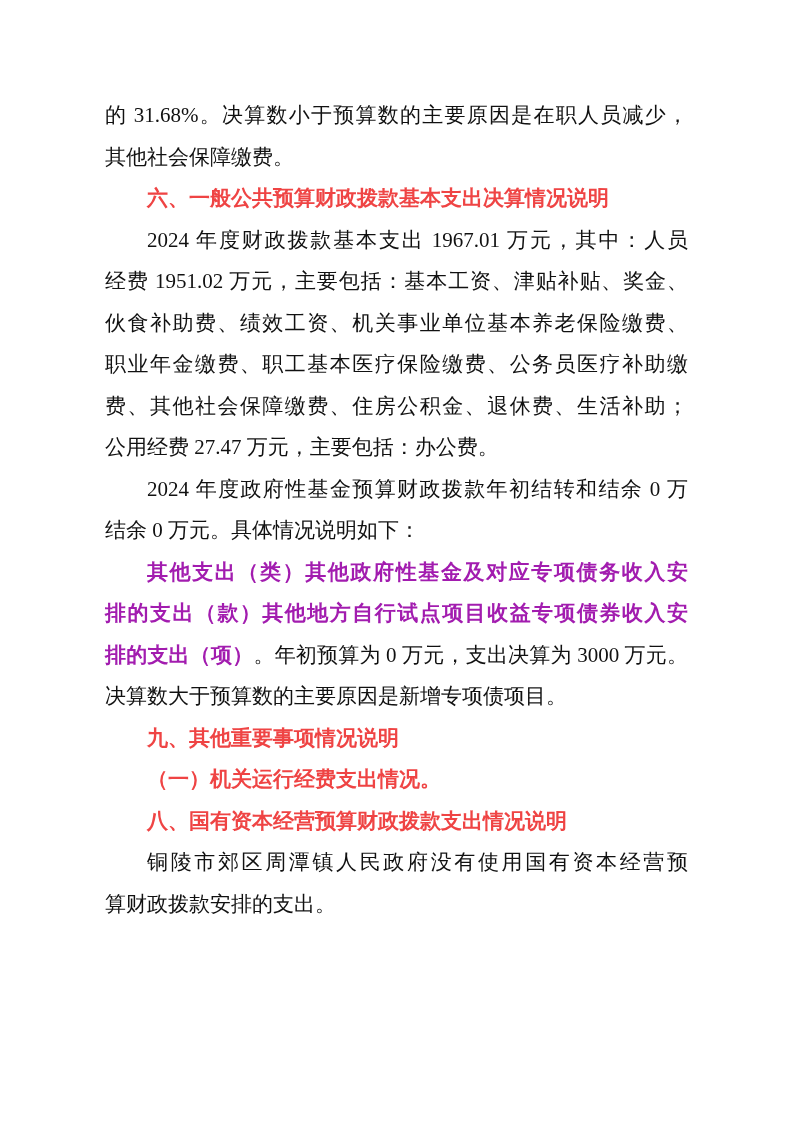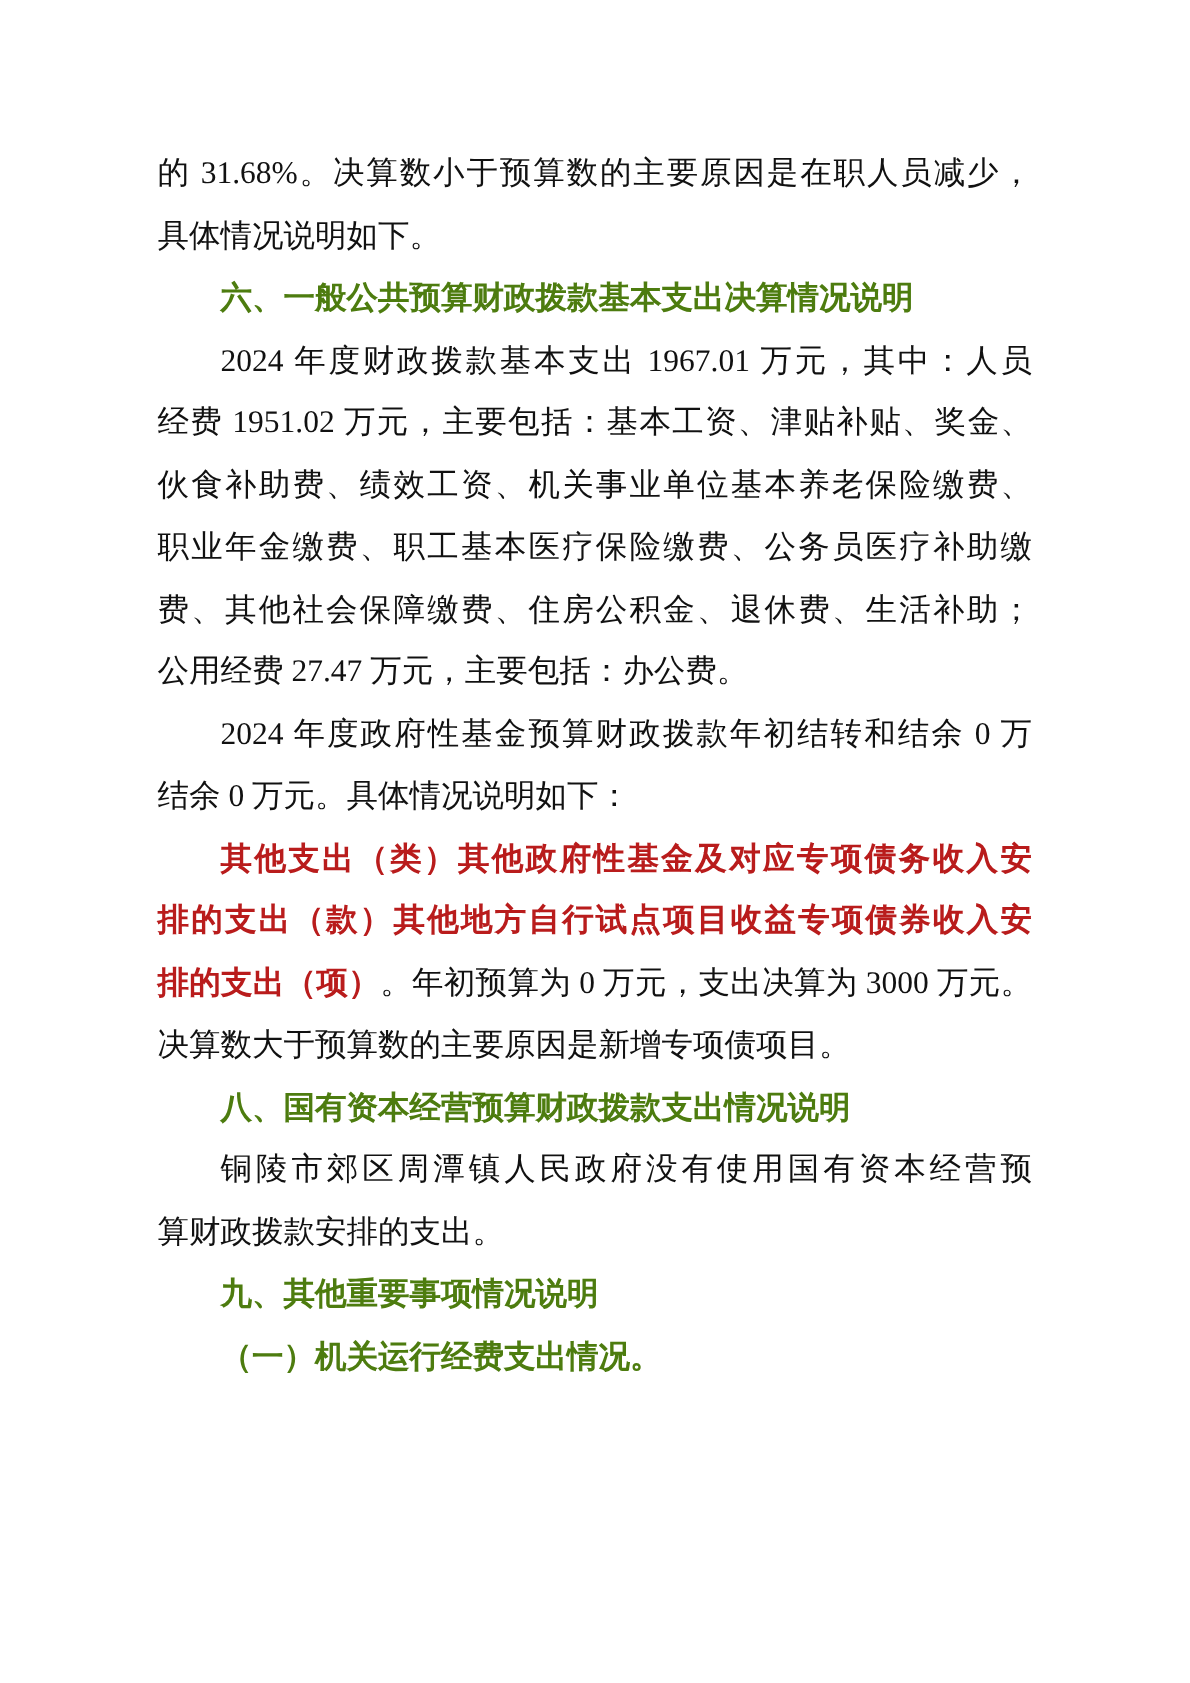--- a/index.html
+++ b/index.html
@@ -37,38 +37,38 @@
       text-justify: inter-character;
     }
     
     .indent {
       text-indent: 42px;
     }
     
     .hd {
       font-family: "DejaVu Sans", "Liberation Sans", sans-serif;
       font-weight: 700;
-      color: #4d7c0f;
+      color: #ef4444;
     }
     
     .bold {
       font-weight: 700;
-      color: #b91c1c;
+      color: #a21caf;
     }
     section { margin: 0; padding: 0; }
   </style>
 </head>
 <body>
 
 <div class="page">
   <div class="content">
 
     <section>
       <div class="ln fill">的 31.68%。决算数小于预算数的主要原因是在职人员减少，</div>
-      <div class="ln">具体情况说明如下。</div>
+      <div class="ln">其他社会保障缴费。</div>
     </section>
 
     <section>
       <div class="ln hd indent">六、一般公共预算财政拨款基本支出决算情况说明</div>
       <div class="ln fill indent">2024 年度财政拨款基本支出 1967.01 万元，其中：人员</div>
       <div class="ln fill">经费 1951.02 万元，主要包括：基本工资、津贴补贴、奖金、</div>
       <div class="ln fill">伙食补助费、绩效工资、机关事业单位基本养老保险缴费、</div>
       <div class="ln fill">职业年金缴费、职工基本医疗保险缴费、公务员医疗补助缴</div>
       <div class="ln fill">费、其他社会保障缴费、住房公积金、退休费、生活补助；</div>
       <div class="ln">公用经费 27.47 万元，主要包括：办公费。</div>
@@ -77,24 +77,24 @@
     <section>
       <div class="ln fill indent">2024 年度政府性基金预算财政拨款年初结转和结余 0 万</div>
       <div class="ln">结余 0 万元。具体情况说明如下：</div>
       <div class="ln fill indent bold">其他支出（类）其他政府性基金及对应专项债务收入安</div>
       <div class="ln fill bold">排的支出（款）其他地方自行试点项目收益专项债券收入安</div>
       <div class="ln fill"><span class="bold">排的支出（项）</span><span>。年初预算为 0 万元，支出决算为 3000 万元。</span></div>
       <div class="ln">决算数大于预算数的主要原因是新增专项债项目。</div>
     </section>
 
     <section>
+      <div class="ln hd indent">九、其他重要事项情况说明</div>
+      <div class="ln hd indent">（一）机关运行经费支出情况。</div>
+    </section>
+
+    <section>
       <div class="ln hd indent">八、国有资本经营预算财政拨款支出情况说明</div>
       <div class="ln fill indent">铜陵市郊区周潭镇人民政府没有使用国有资本经营预</div>
       <div class="ln">算财政拨款安排的支出。</div>
-    </section>
-
-    <section>
-      <div class="ln hd indent">九、其他重要事项情况说明</div>
-      <div class="ln hd indent">（一）机关运行经费支出情况。</div>
     </section>
 
   </div>
 </div>
 
 </body></html>

